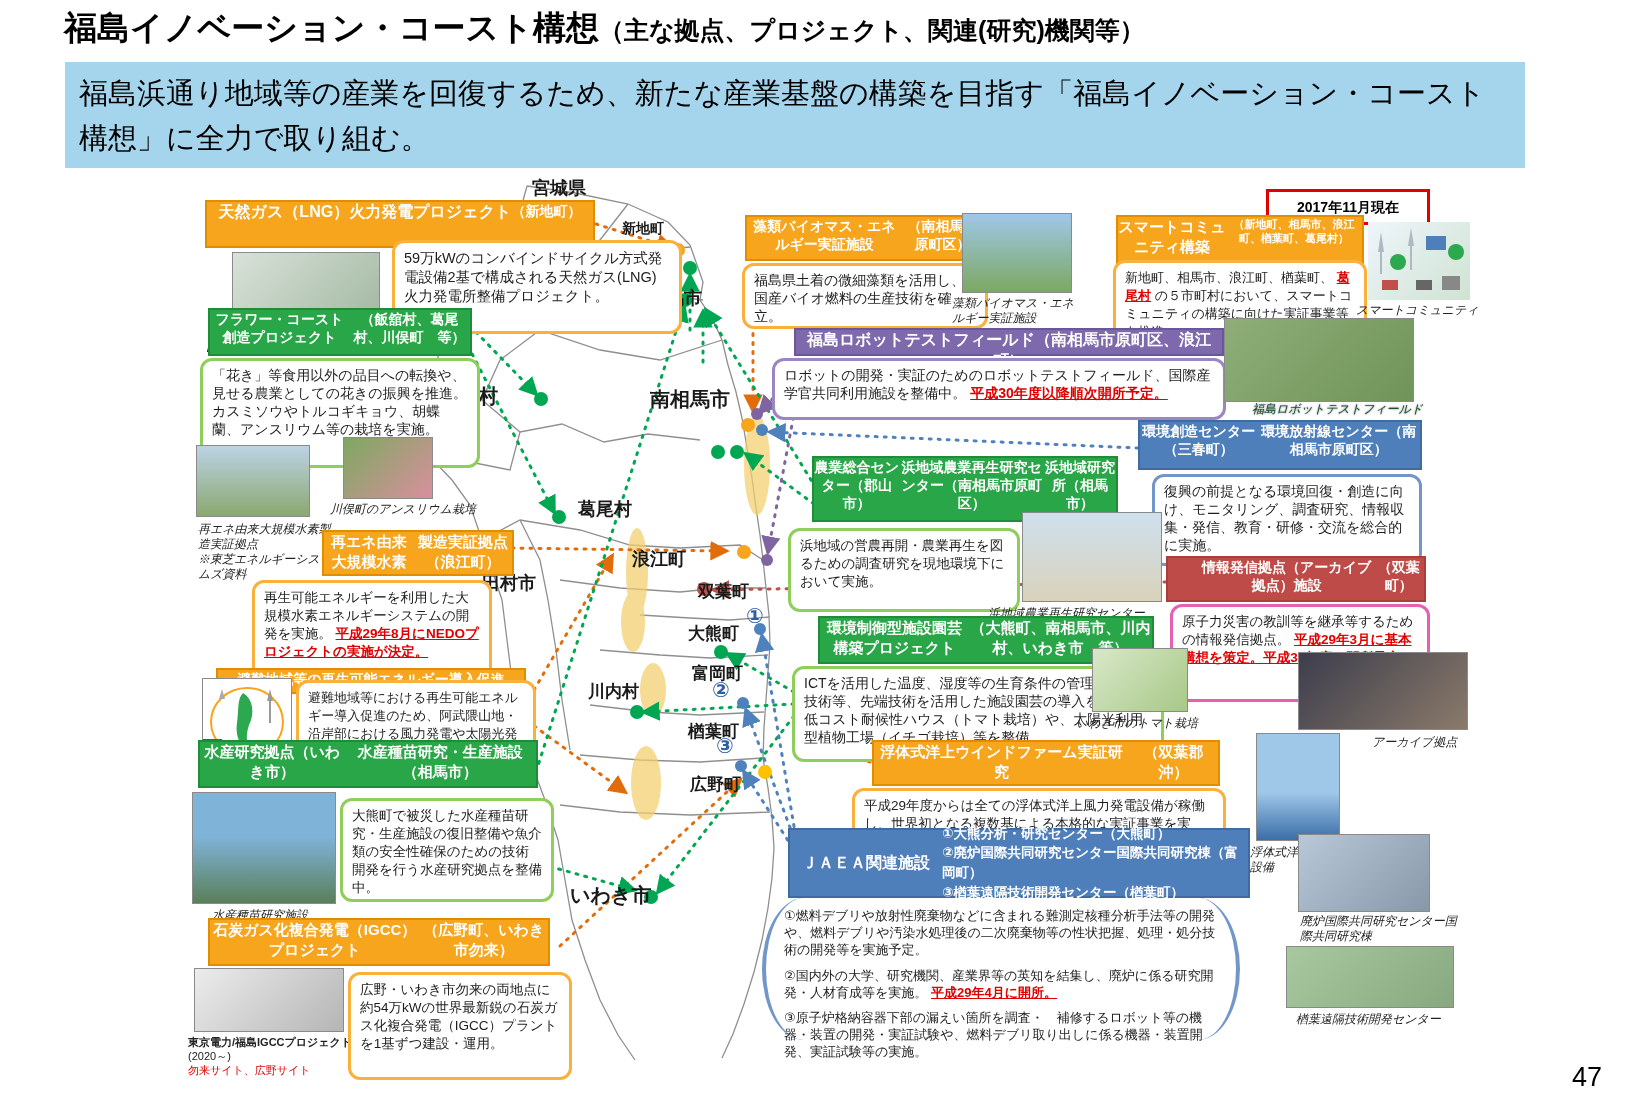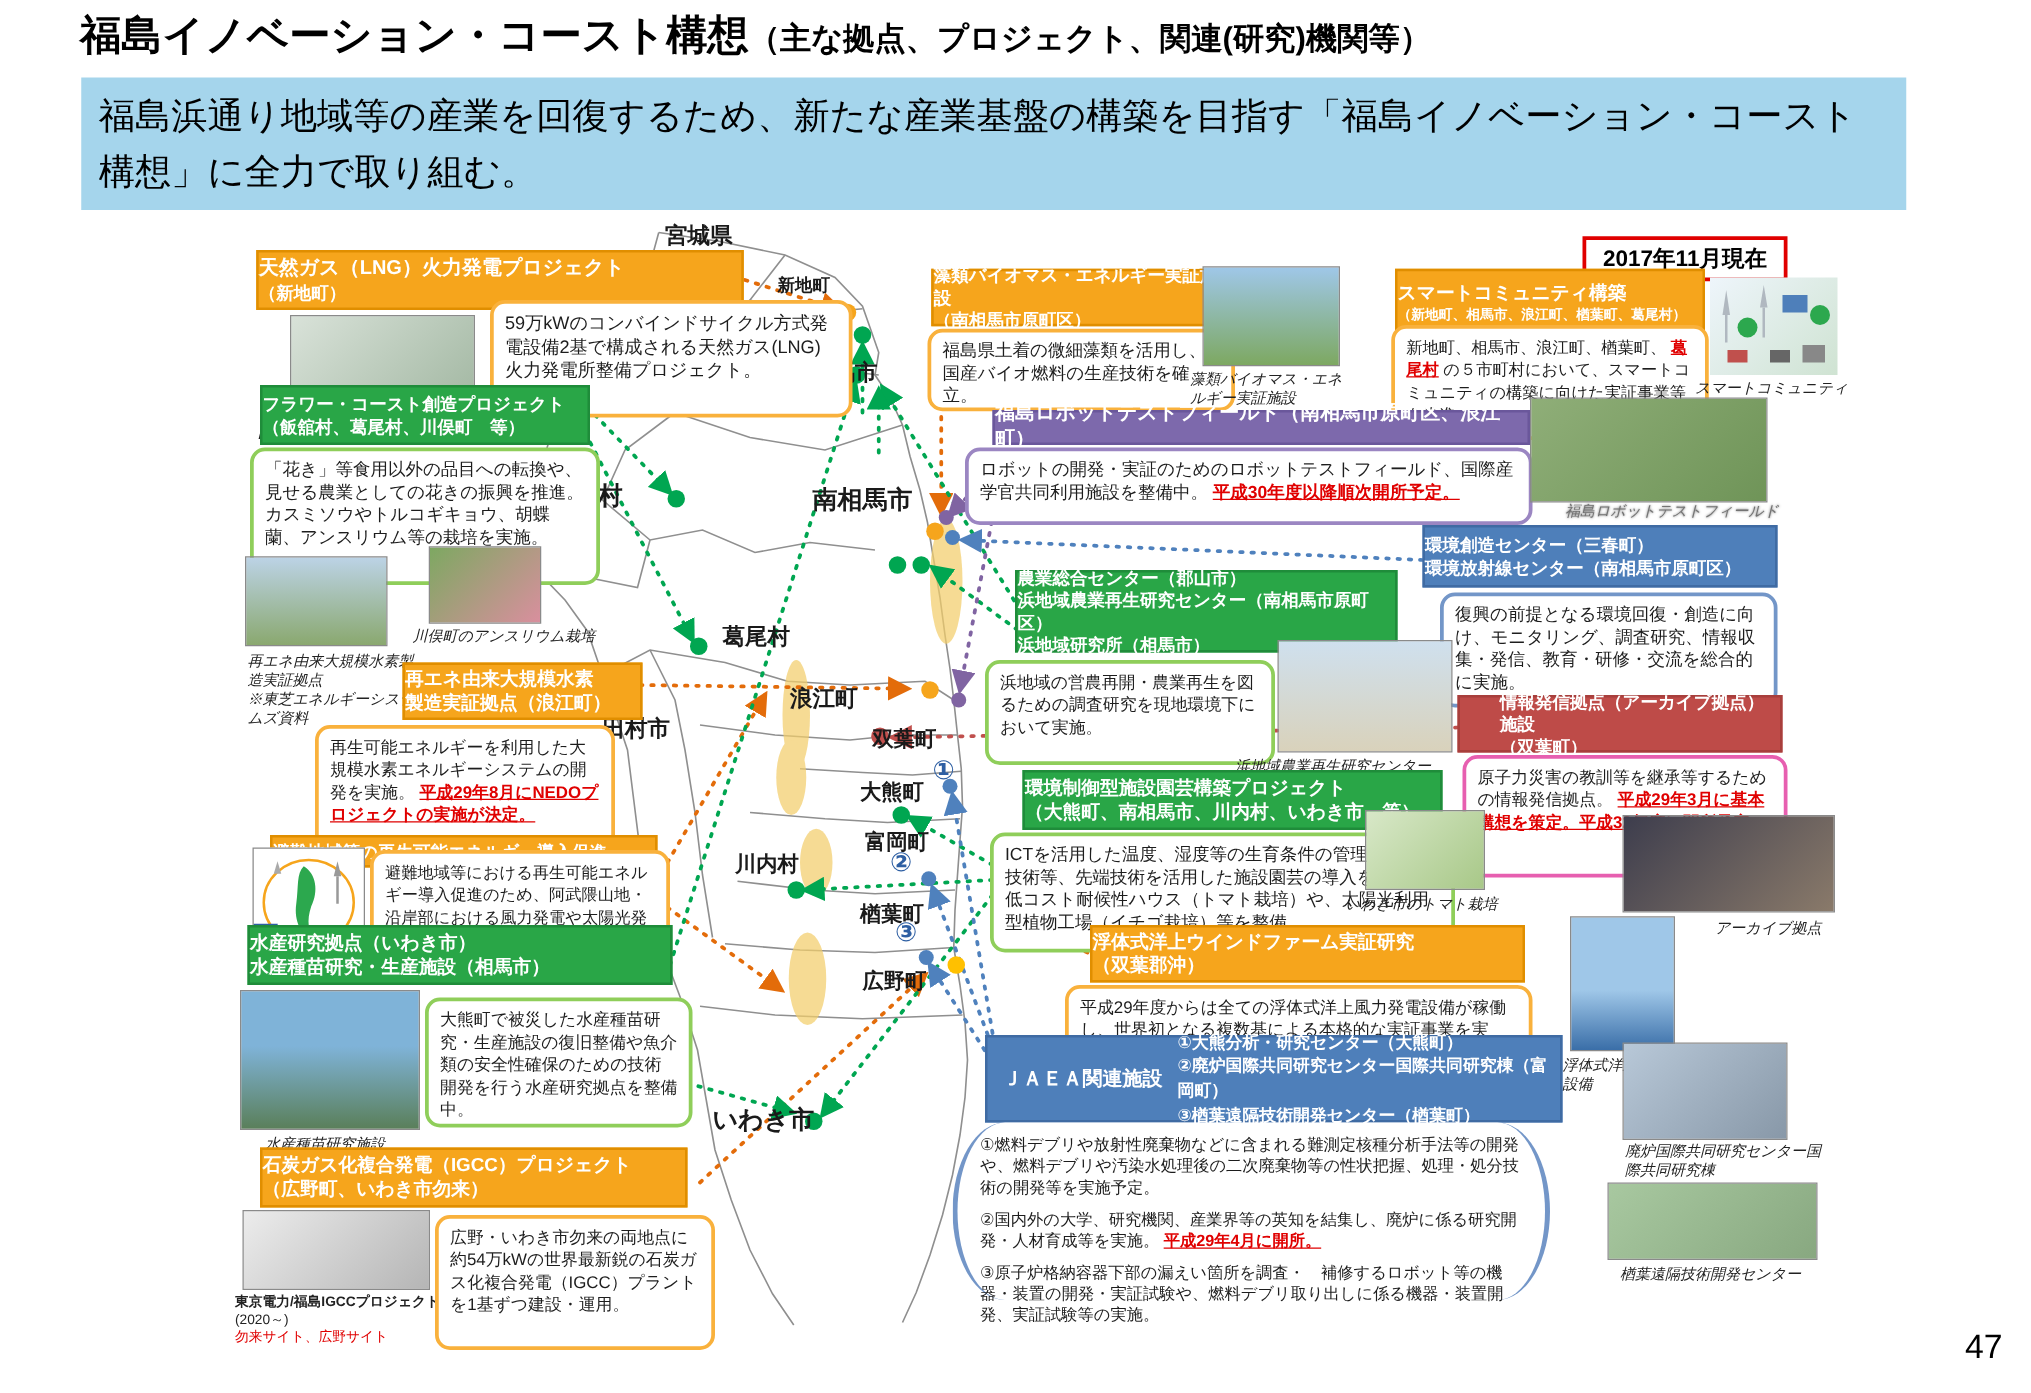--- a/index.html
+++ b/index.html
@@ -4,22 +4,22 @@
 <style>
   html,body{margin:0;padding:0;background:#fff;}
   body{font-family:"Liberation Sans","DejaVu Sans",sans-serif;}
   #stage{position:relative;width:1625px;height:1114px;background:#fff;overflow:hidden;}
   .abs{position:absolute;}
   #page-title{left:64px;top:6px;font-size:33px;font-weight:bold;color:#000;white-space:nowrap;}
   #page-title .suffix{font-size:25px;}
   #subtitle{left:65px;top:62px;width:1432px;height:88px;background:#A5D5EC;color:#000;
             font-size:29px;line-height:1.55;padding:9px 14px;}
   
-  .hdr{position:absolute;color:#fff;font-weight:bold;text-align:left;display:flex;
-       flex-direction:column;justify-content:center;line-height:1.3;box-sizing:border-box;}
+  .hdr{position:absolute;color:#fff;font-weight:bold;text-align:center;display:flex;
+       flex-direction:row;justify-content:center;line-height:1.3;box-sizing:border-box;}
   .hdr .t2{font-weight:bold;}
   .o{background:#F6A51C;border:2px solid #E08E00;}
   .g{background:#29A647;border:2px solid #1F8C3A;}
   .p{background:#7D69AC;border:2px solid #6A579B;}
   .b{background:#4E7FBA;border:2px solid #3F6BA3;}
   .dr{background:#BE4B48;border:2px solid #A83F3C;}
   
   .bub{position:absolute;background:#fff;border-radius:12px;padding:6px 9px;
        color:#1d1d1d;box-sizing:border-box;}
   .bo{border:3px solid #F9B13C;}
@@ -28,21 +28,21 @@
   .bp{border:3px solid #9B86C2;}
   .bpk{border:3px solid #E75FB0;}
   .red{color:#E00000;font-weight:bold;text-decoration:underline;}
   .redplain{color:#E00000;}
   .cap{position:absolute;font-family:"DejaVu Serif","Liberation Serif",serif;font-style:italic;
        font-size:12px;color:#222;line-height:1.25;}
   .photo{position:absolute;border:1px solid #8a8a8a;box-sizing:border-box;}
   .lbl{position:absolute;font-weight:bold;color:#1a1a1a;white-space:nowrap;}
   .circ{position:absolute;color:#2E5FA3;font-size:21px;font-weight:bold;}
   #date-badge{left:1266px;top:189px;width:158px;height:30px;border:3px solid #E00000;background:#fff;
-              color:#000;font-weight:bold;font-size:18px;text-align:center;line-height:30px;}
+              color:#000;font-weight:bold;font-size:14px;text-align:center;line-height:30px;}
   #jaea-box{left:788px;top:828px;width:462px;height:70px;background:#4E7FBA;display:flex;
             align-items:center;color:#fff;font-weight:bold;box-sizing:border-box;border:2px solid #3F6BA3;}
   #jaea-box .jl{width:152px;text-align:center;font-size:16px;}
   #jaea-box .jr{flex:1;font-size:13.5px;line-height:1.45;}
   #jaea-detail{left:762px;top:898px;width:478px;height:142px;background:#fff;
                border-left:4px solid #7396C8;border-right:4px solid #7396C8;
                border-radius:46px/78px;padding:6px 18px;box-sizing:border-box;
                font-size:13px;line-height:1.3;color:#1d1d1d;}
   #jaea-detail p{margin:4px 0 9px 0;}
   #page-num{left:1572px;top:1062px;font-size:27px;color:#000;}
@@ -286,21 +286,21 @@
   <div class="cap" style="left:1356px;top:303px;width:130px;">スマートコミュニティ</div>
 
   <div class="hdr p" style="left:794px;top:328px;width:430px;height:28px;font-size:16px;">
     <div>福島ロボットテストフィールド（南相馬市原町区、浪江町）</div>
   </div>
   <div class="bub bp" style="left:772px;top:358px;width:454px;height:62px;font-size:14px;">
     <span>ロボットの開発・実証のためのロボットテストフィールド、国際産学官共同利用施設を整備中。</span>
     <span class="red">平成30年度以降順次開所予定。</span>
   </div>
   <div class="photo" style="left:1224px;top:318px;width:190px;height:84px;background:linear-gradient(135deg,#8fae78,#6f9458);"></div>
-  <div class="cap" style="left:1252px;top:402px;width:180px;color:#737373;text-shadow:0 0 2px #555;">福島ロボットテストフィールド</div>
+  <div class="cap" style="left:1252px;top:402px;width:180px;color:#14532d;text-shadow:0 0 2px #555;">福島ロボットテストフィールド</div>
 
   <div class="hdr b" style="left:1138px;top:420px;width:284px;height:50px;font-size:14px;">
     <div>環境創造センター（三春町）</div>
     <div class="t2">環境放射線センター（南相馬市原町区）</div>
   </div>
   <div class="bub bb" style="left:1152px;top:474px;width:270px;height:92px;font-size:14px;">復興の前提となる環境回復・創造に向け、モニタリング、調査研究、情報収集・発信、教育・研修・交流を総合的に実施。</div>
 
   <div class="hdr g" style="left:812px;top:456px;width:306px;height:66px;font-size:14px;">
     <div>農業総合センター（郡山市）</div>
     <div class="t2">浜地域農業再生研究センター（南相馬市原町区）</div>

